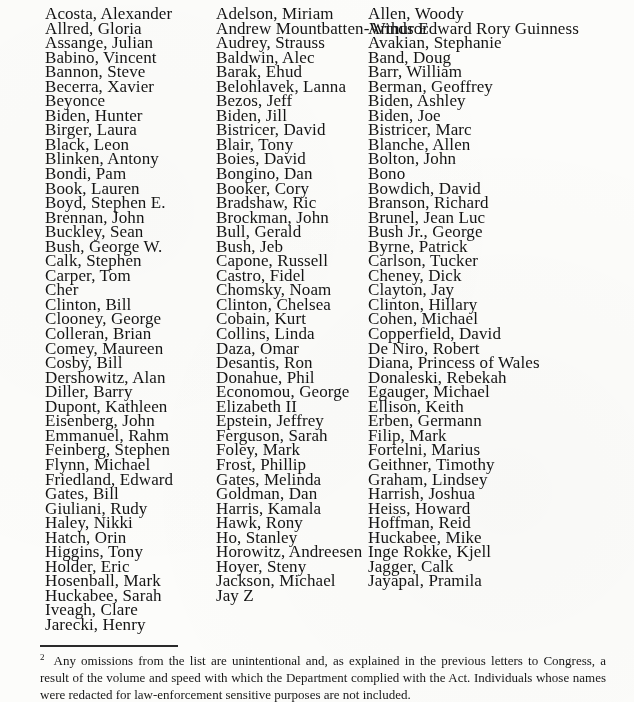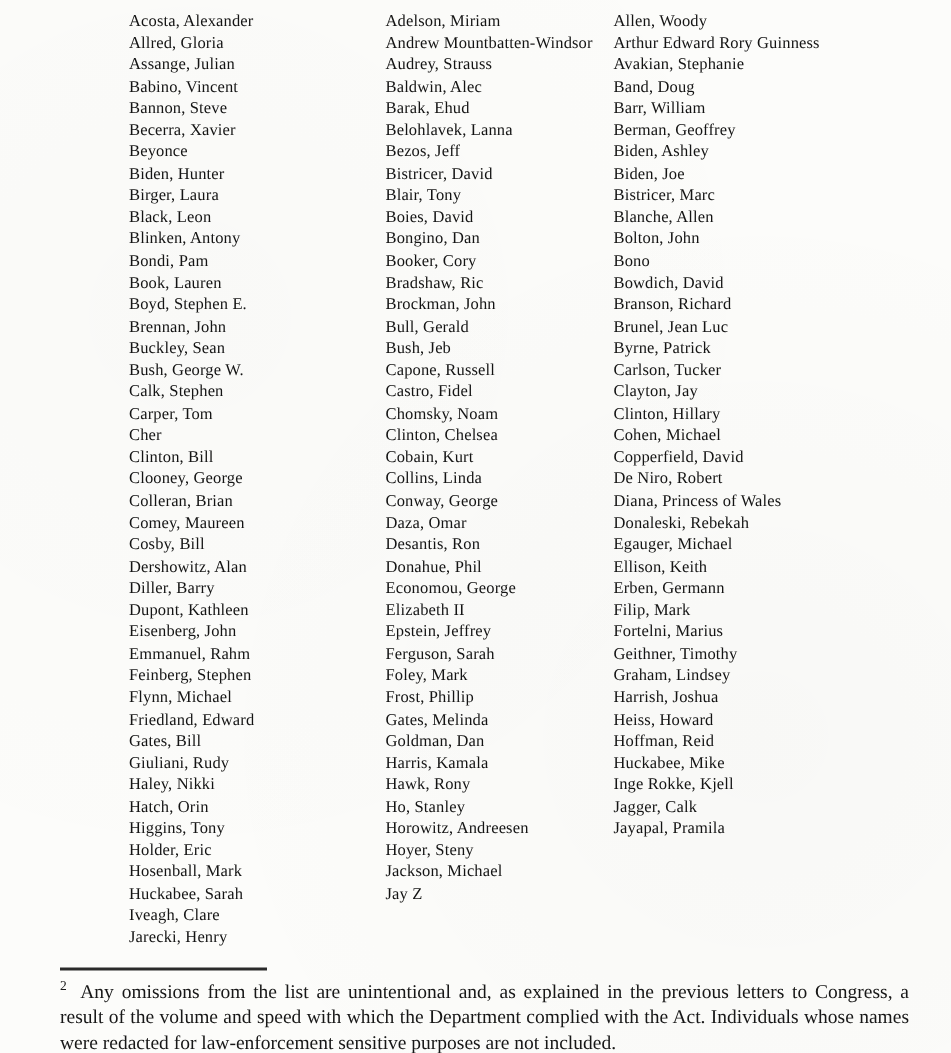--- a/index.html
+++ b/index.html
@@ -20,24 +20,23 @@
     inset: 0;
     background:
       radial-gradient(ellipse at 20% 30%, rgba(0,0,0,0.012), transparent 60%),
       radial-gradient(ellipse at 80% 70%, rgba(0,0,0,0.015), transparent 55%),
       #fcfcfa;
   }
   .name-col {
     position: absolute;
     top: 7px;
     white-space: nowrap;
-    font-size: 11px;
+    font-size: 17px;
     line-height: 14.55px;
     letter-spacing: 0.1px;
-    margin-left: 41px;
   }
   .col-1 { left: 45px; }
   .col-2 { left: 216px; }
   .col-3 { left: 368px; }
   .name-row {
     height: 14.55px;
   }
   .footnote {
     position: absolute;
     left: 40px;
@@ -114,36 +113,36 @@
     </div>
 
   <div class="name-col col-2">
       <div class="name-row">Adelson, Miriam</div>
       <div class="name-row">Andrew Mountbatten-Windsor</div>
       <div class="name-row">Audrey, Strauss</div>
       <div class="name-row">Baldwin, Alec</div>
       <div class="name-row">Barak, Ehud</div>
       <div class="name-row">Belohlavek, Lanna</div>
       <div class="name-row">Bezos, Jeff</div>
+      <div class="name-row">Biden, Jill</div>
       <div class="name-row">Bistricer, David</div>
       <div class="name-row">Blair, Tony</div>
       <div class="name-row">Boies, David</div>
       <div class="name-row">Bongino, Dan</div>
       <div class="name-row">Booker, Cory</div>
       <div class="name-row">Bradshaw, Ric</div>
       <div class="name-row">Brockman, John</div>
       <div class="name-row">Bull, Gerald</div>
       <div class="name-row">Bush, Jeb</div>
       <div class="name-row">Capone, Russell</div>
       <div class="name-row">Castro, Fidel</div>
       <div class="name-row">Chomsky, Noam</div>
       <div class="name-row">Clinton, Chelsea</div>
       <div class="name-row">Cobain, Kurt</div>
       <div class="name-row">Collins, Linda</div>
-      <div class="name-row">Conway, George</div>
       <div class="name-row">Daza, Omar</div>
       <div class="name-row">Desantis, Ron</div>
       <div class="name-row">Donahue, Phil</div>
       <div class="name-row">Economou, George</div>
       <div class="name-row">Elizabeth II</div>
       <div class="name-row">Epstein, Jeffrey</div>
       <div class="name-row">Ferguson, Sarah</div>
       <div class="name-row">Foley, Mark</div>
       <div class="name-row">Frost, Phillip</div>
       <div class="name-row">Gates, Melinda</div>
@@ -166,22 +165,24 @@
       <div class="name-row">Berman, Geoffrey</div>
       <div class="name-row">Biden, Ashley</div>
       <div class="name-row">Biden, Joe</div>
       <div class="name-row">Bistricer, Marc</div>
       <div class="name-row">Blanche, Allen</div>
       <div class="name-row">Bolton, John</div>
       <div class="name-row">Bono</div>
       <div class="name-row">Bowdich, David</div>
       <div class="name-row">Branson, Richard</div>
       <div class="name-row">Brunel, Jean Luc</div>
+      <div class="name-row">Bush Jr., George</div>
       <div class="name-row">Byrne, Patrick</div>
       <div class="name-row">Carlson, Tucker</div>
+      <div class="name-row">Cheney, Dick</div>
       <div class="name-row">Clayton, Jay</div>
       <div class="name-row">Clinton, Hillary</div>
       <div class="name-row">Cohen, Michael</div>
       <div class="name-row">Copperfield, David</div>
       <div class="name-row">De Niro, Robert</div>
       <div class="name-row">Diana, Princess of Wales</div>
       <div class="name-row">Donaleski, Rebekah</div>
       <div class="name-row">Egauger, Michael</div>
       <div class="name-row">Ellison, Keith</div>
       <div class="name-row">Erben, Germann</div>

